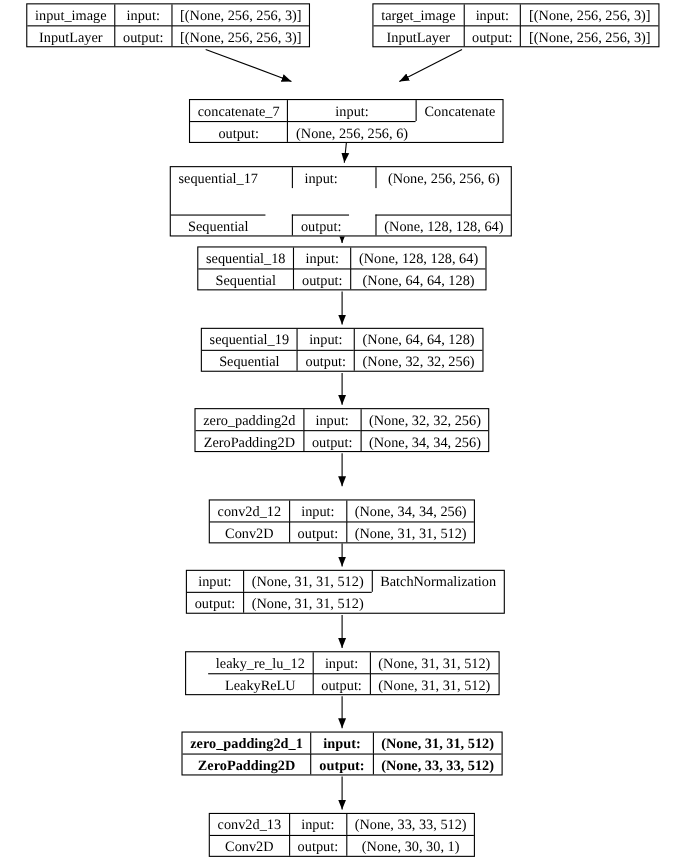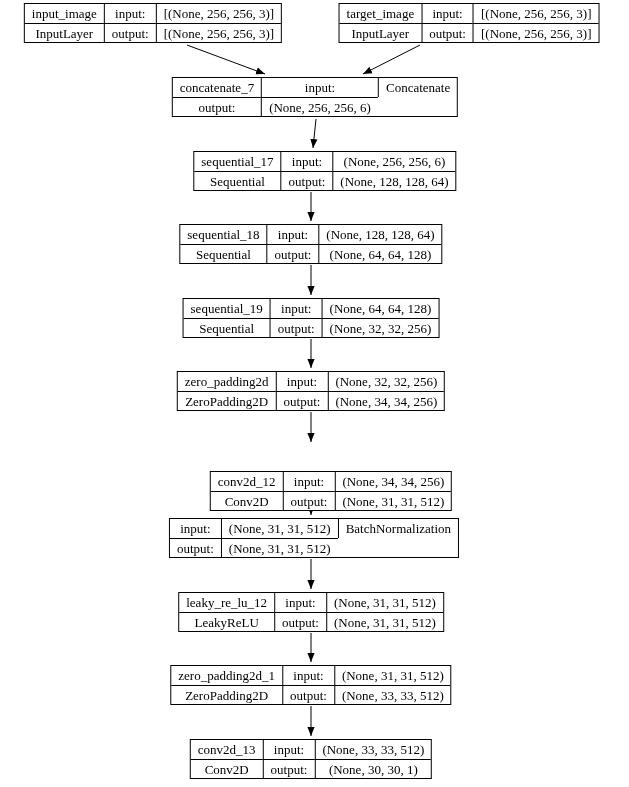--- a/index.html
+++ b/index.html
@@ -93,29 +93,29 @@
 
   <div class="node" style="left:469px; top:3px;">
     <div class="cell">target_image</div>
     <div class="cell">input:</div>
     <div class="cell">[(None, 256, 256, 3)]</div>
     <div class="cell">InputLayer</div>
     <div class="cell">output:</div>
     <div class="cell">[(None, 256, 256, 3)]</div>
   </div>
 
-  <div class="node" style="left:315px; top:77px;">
+  <div class="node" style="left:315px; top:90px;">
     <div class="cell">concatenate_7</div>
     <div class="cell">input:</div>
     <div class="cell">Concatenate</div>
     <div class="cell">output:</div>
     <div class="cell">(None, 256, 256, 6)</div>
   </div>
 
-  <div class="node" style="left:325px; top:151px;">
+  <div class="node" style="left:310px; top:151px;gap:24px;">
     <div class="cell">sequential_17</div>
     <div class="cell">input:</div>
     <div class="cell">(None, 256, 256, 6)</div>
     <div class="cell">Sequential</div>
     <div class="cell">output:</div>
     <div class="cell">(None, 128, 128, 64)</div>
   </div>
 
   <div class="node" style="left:311px; top:224px;">
     <div class="cell">sequential_18</div>
@@ -137,47 +137,47 @@
 
   <div class="node" style="left:311px; top:371px;">
     <div class="cell">zero_padding2d</div>
     <div class="cell">input:</div>
     <div class="cell">(None, 32, 32, 256)</div>
     <div class="cell">ZeroPadding2D</div>
     <div class="cell">output:</div>
     <div class="cell">(None, 34, 34, 256)</div>
   </div>
 
-  <div class="node" style="left:311px; top:471px;margin-left:20px;">
+  <div class="node" style="left:311px; top:454px;">
     <div class="cell">conv2d_12</div>
     <div class="cell">input:</div>
     <div class="cell">(None, 34, 34, 256)</div>
     <div class="cell">Conv2D</div>
     <div class="cell">output:</div>
     <div class="cell">(None, 31, 31, 512)</div>
   </div>
 
   <div class="node" style="left:314px; top:518px;">
     <div class="cell">input:</div>
     <div class="cell">(None, 31, 31, 512)</div>
     <div class="cell">BatchNormalization</div>
     <div class="cell">output:</div>
     <div class="cell">(None, 31, 31, 512)</div>
   </div>
 
-  <div class="node" style="left:311px; top:592px;">
+  <div class="node" style="left:311px; top:592px;padding-left:20px;">
     <div class="cell">leaky_re_lu_12</div>
     <div class="cell">input:</div>
     <div class="cell">(None, 31, 31, 512)</div>
     <div class="cell">LeakyReLU</div>
     <div class="cell">output:</div>
     <div class="cell">(None, 31, 31, 512)</div>
   </div>
 
-  <div class="node" style="left:311px; top:665px;">
+  <div class="node" style="left:311px; top:665px;font-weight:bold;">
     <div class="cell">zero_padding2d_1</div>
     <div class="cell">input:</div>
     <div class="cell">(None, 31, 31, 512)</div>
     <div class="cell">ZeroPadding2D</div>
     <div class="cell">output:</div>
     <div class="cell">(None, 33, 33, 512)</div>
   </div>
 
   <div class="node" style="left:311px; top:739px;text-align:center;">
     <div class="cell">conv2d_13</div>

